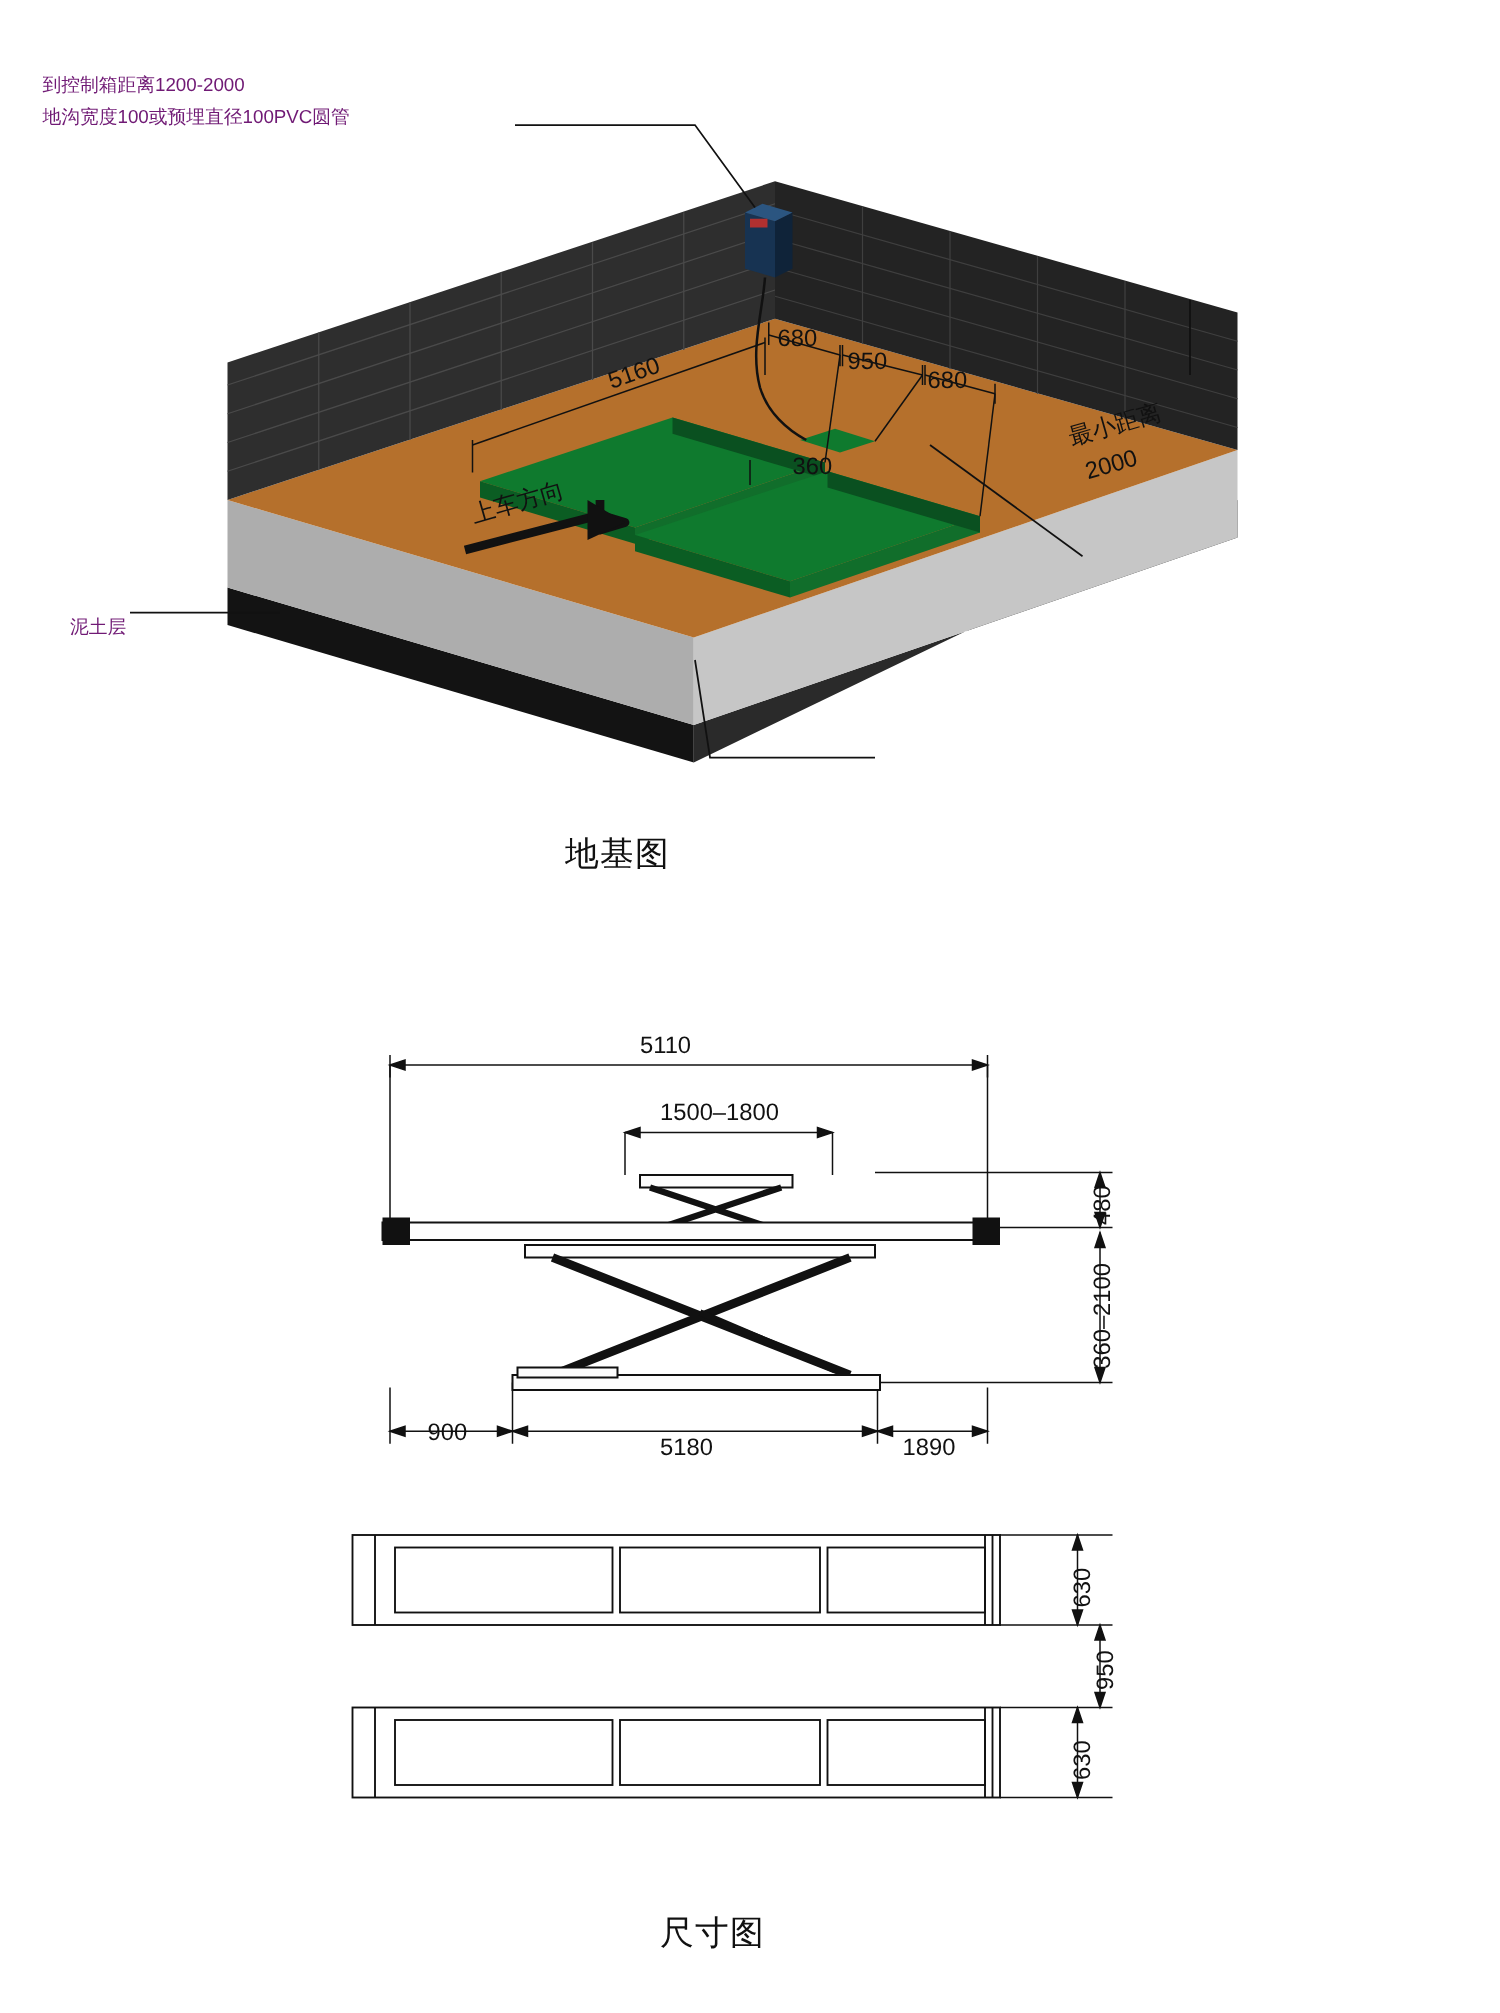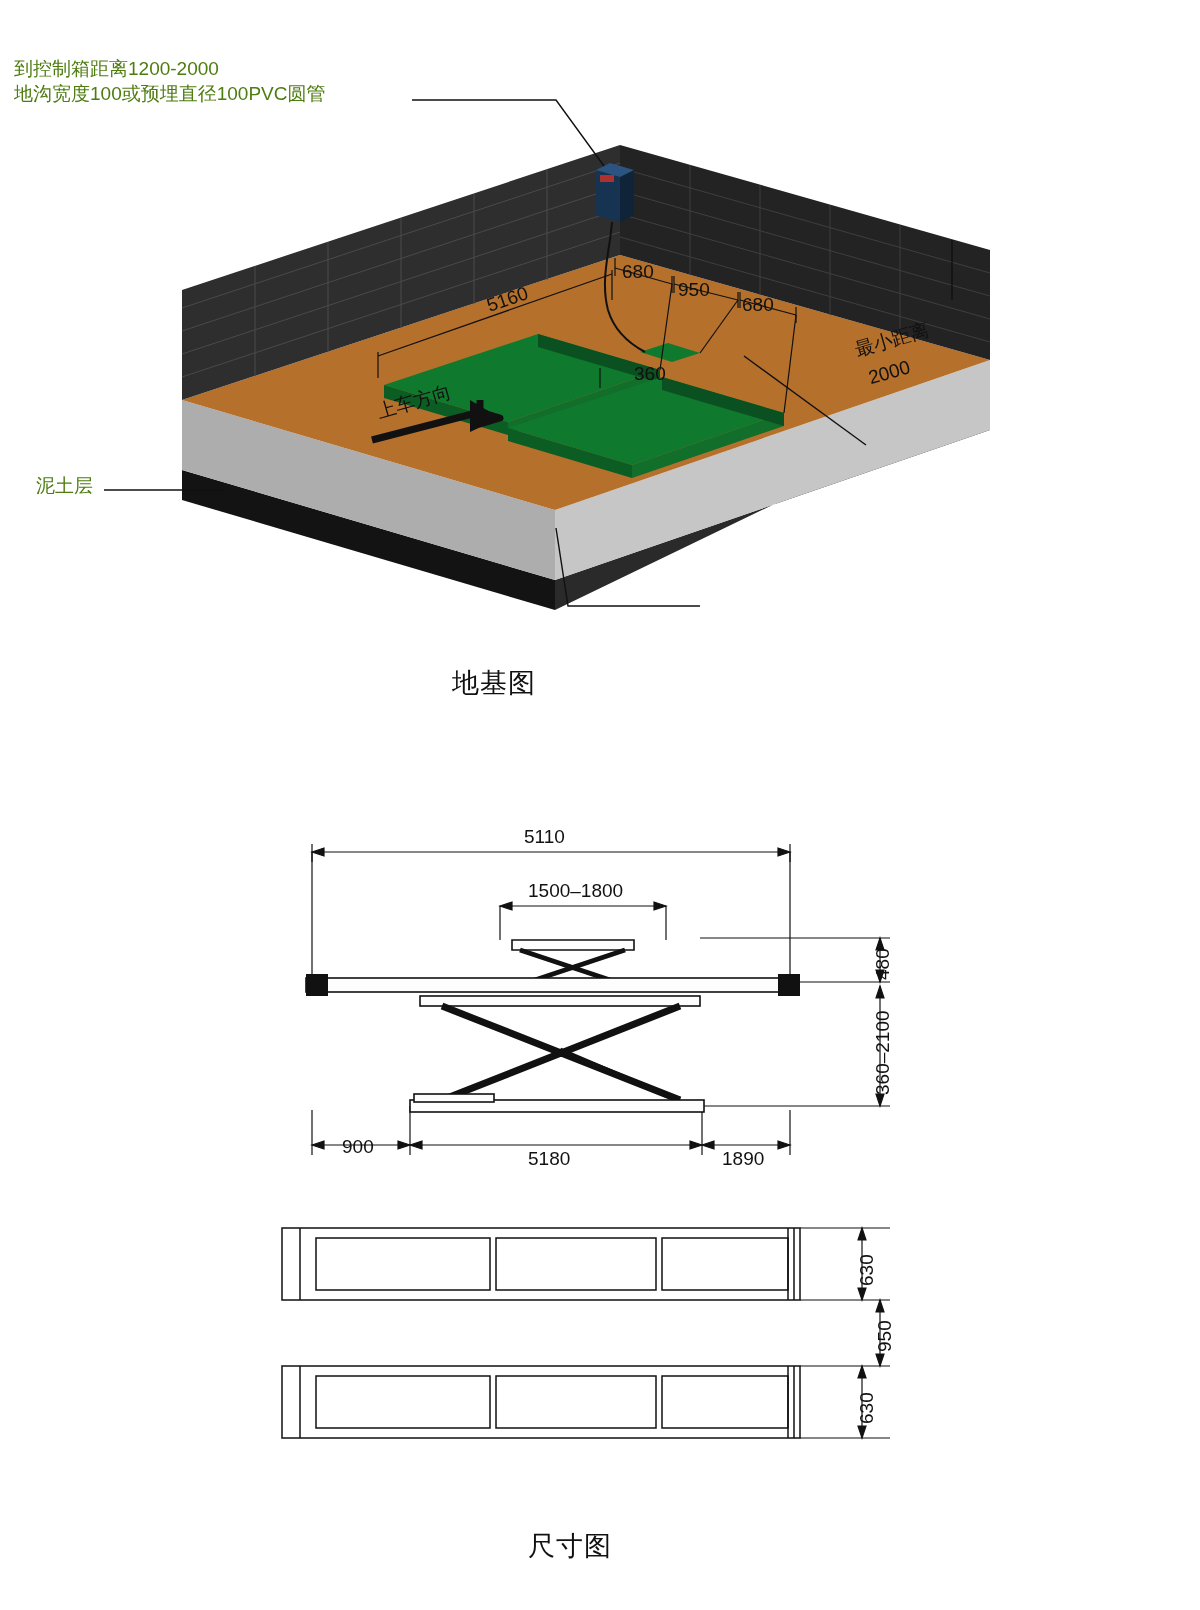--- a/index.html
+++ b/index.html
@@ -19,24 +19,25 @@
     position: absolute;
     inset: 0;
   }
   svg.fig {
     position: absolute;
     left: 0;
     top: 0;
   }
   .lbl {
     position: absolute;
-    font-size: 19px;
+    font-size: 15px;
     line-height: 25px;
-    color: #4d7c0f;
+    color: #701a75;
     white-space: nowrap;
+    margin-left: 20px;
   }
   .caption {
     position: absolute;
     font-size: 27px;
     color: #111;
     white-space: nowrap;
   }
   .dim {
     position: absolute;
     font-size: 19px;
@@ -170,21 +171,21 @@
     <g stroke="#111" stroke-width="1.2">
       <line x1="600" y1="368" x2="600" y2="388"></line>
     </g>
   </svg>
 
   <div class="lbl" style="left:14px; top:56px;">
     <span>到控制箱距离1200-2000</span><br>
     <span>地沟宽度100或预埋直径100PVC圆管</span>
   </div>
 
-  <div class="lbl" style="left:36px; top:473px;">泥土层</div>
+  <div class="lbl" style="left:36px; top:489px;">泥土层</div>
 
 
 
   <div class="dim rot" style="left:852px; top:338px; transform: rotate(-16deg);">最小距离</div>
   <div class="dim rot" style="left:866px; top:368px; transform: rotate(-16deg);">2000</div>
 
   <div class="dim rot" style="left:374px; top:400px; transform: rotate(-16deg);">上车方向</div>
 
   <div class="dim rot" style="left:484px; top:296px; transform: rotate(-19deg);">5160</div>
   <div class="dim" style="left:622px; top:261px;">680</div>
@@ -283,21 +284,21 @@
       <line x1="862" y1="556" x2="862" y2="628"></line>
       <polygon points="862,556 858,568 866,568" fill="#111"></polygon>
       <polygon points="862,628 858,616 866,616" fill="#111"></polygon>
       <line x1="800" y1="418" x2="890" y2="418"></line>
       <line x1="800" y1="490" x2="890" y2="490"></line>
       <line x1="800" y1="556" x2="890" y2="556"></line>
       <line x1="800" y1="628" x2="890" y2="628"></line>
     </g>
   </svg>
 
-  <div class="dim" style="left:524px; top:826px;">5110</div>
+  <div class="dim" style="left:512px; top:826px;">5110</div>
   <div class="dim" style="left:528px; top:880px;">1500–1800</div>
 
   <div class="dim rot" style="left:872px; top:980px; transform: rotate(-90deg); transform-origin: left top;">480</div>
   <div class="dim rot" style="left:872px; top:1095px; transform: rotate(-90deg); transform-origin: left top;">360–2100</div>
 
   <div class="dim" style="left:342px; top:1136px;">900</div>
   <div class="dim" style="left:528px; top:1148px;">5180</div>
   <div class="dim" style="left:722px; top:1148px;">1890</div>
 
   <div class="dim rot" style="left:856px; top:1286px; transform: rotate(-90deg); transform-origin: left top;">630</div>

